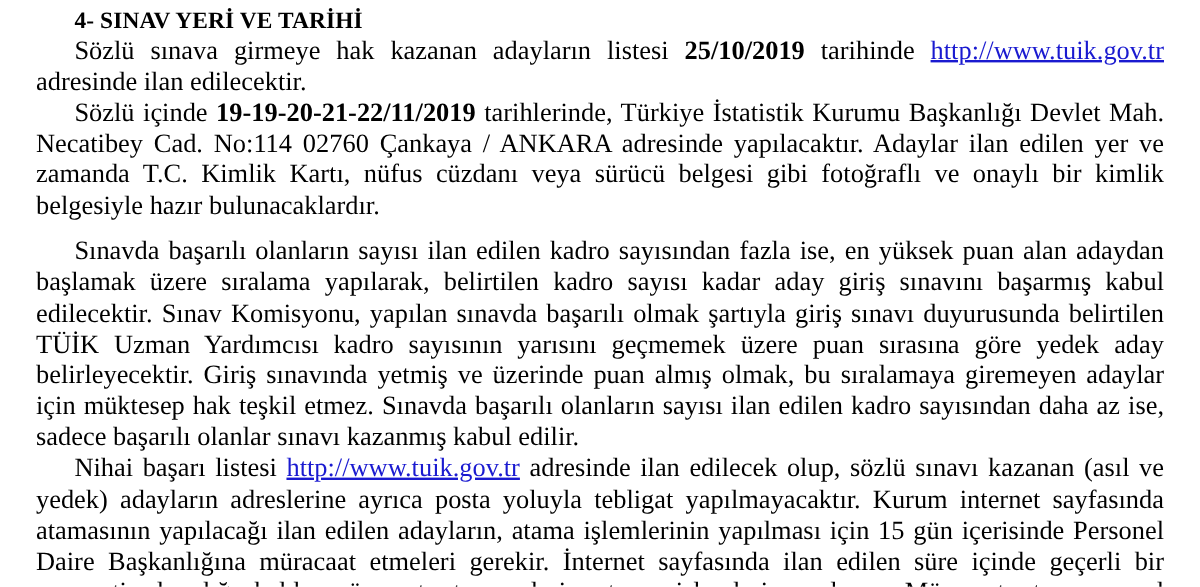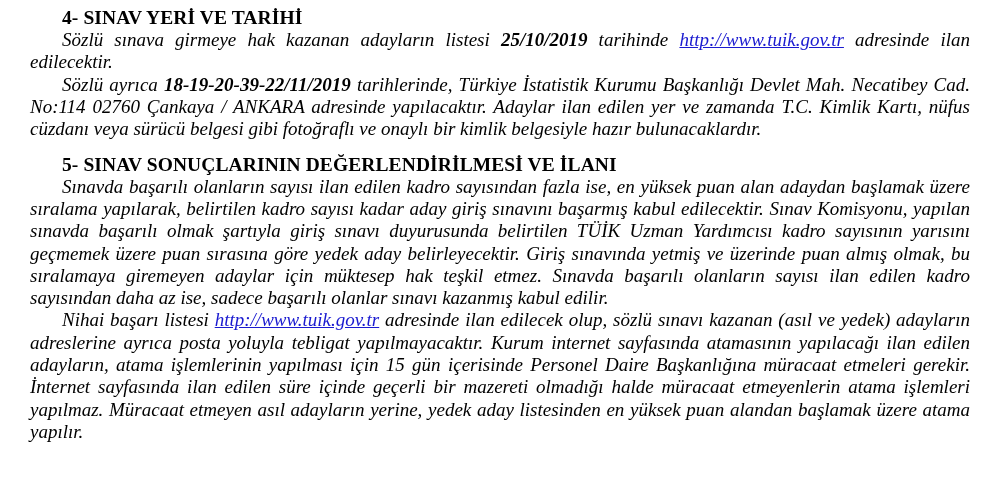--- a/index.html
+++ b/index.html
@@ -29,29 +29,28 @@
   h2.section-heading {
     font-size: 19.5px;
     font-weight: bold;
     line-height: 1.18;
     margin: 0 0 0 0;
     padding: 0 0 0 32px;
     letter-spacing: 0.1px;
     white-space: nowrap;
   }
   p.para {
-    font-size: 19px;
+    font-size: 22px;
     line-height: 1.175;
     margin: 0;
     padding: 0;
     text-align: justify;
     text-justify: inter-word;
     text-indent: 32px;
     hyphens: none;
-    font-style: italic;
   }
   b, strong {
     font-weight: bold;
   }
   a.doc-link,
   .doc-link {
     color: #1a1ad0;
     text-decoration: underline;
     text-underline-offset: 1px;
   }
@@ -65,25 +64,24 @@
 <div class="page">
   <div class="doc-body">
 
     <h2 class="section-heading">4- SINAV YERİ VE TARİHİ</h2>
 
     <p class="para">
       <span>Sözlü sınava girmeye hak kazanan adayların listesi </span><b>25/10/2019</b><span> tarihinde </span><a class="doc-link" href="#">http://www.tuik.gov.tr</a><span> adresinde ilan  edilecektir.</span>
     </p>
 
     <p class="para">
-      <span>Sözlü ayrıca </span><b>18-19-20-39-22/11/2019</b><span> tarihlerinde, Türkiye İstatistik Kurumu Başkanlığı Devlet Mah. Necatibey Cad. No:114  02760 Çankaya / ANKARA adresinde yapılacaktır. Adaylar ilan edilen yer ve zamanda T.C. Kimlik Kartı, nüfus cüzdanı veya sürücü belgesi gibi fotoğraflı ve onaylı bir kimlik belgesiyle hazır bulunacaklardır.</span>
+      <span>Sözlü içinde </span><b>19-19-20-21-22/11/2019</b><span> tarihlerinde, Türkiye İstatistik Kurumu Başkanlığı Devlet Mah. Necatibey Cad. No:114  02760 Çankaya / ANKARA adresinde yapılacaktır. Adaylar ilan edilen yer ve zamanda T.C. Kimlik Kartı, nüfus cüzdanı veya sürücü belgesi gibi fotoğraflı ve onaylı bir kimlik belgesiyle hazır bulunacaklardır.</span>
     </p>
 
     <div class="sec5-wrap">
-      <h2 class="section-heading">5- SINAV SONUÇLARININ DEĞERLENDİRİLMESİ VE İLANI</h2>
 
 
 
       <p class="para">Sınavda başarılı olanların sayısı ilan edilen kadro sayısından fazla ise, en yüksek puan alan adaydan başlamak üzere sıralama yapılarak, belirtilen kadro sayısı kadar aday giriş sınavını başarmış kabul edilecektir. Sınav Komisyonu, yapılan sınavda başarılı olmak şartıyla giriş sınavı duyurusunda belirtilen TÜİK Uzman Yardımcısı kadro sayısının yarısını geçmemek üzere puan sırasına göre yedek aday belirleyecektir.  Giriş sınavında yetmiş ve üzerinde puan almış olmak, bu sıralamaya giremeyen adaylar için müktesep hak teşkil etmez. Sınavda başarılı olanların sayısı ilan edilen kadro sayısından daha az ise, sadece başarılı olanlar sınavı kazanmış kabul edilir.</p>
 
       <p class="para">
         <span>Nihai başarı listesi </span><a class="doc-link" href="#">http://www.tuik.gov.tr</a><span> adresinde ilan edilecek olup, sözlü sınavı kazanan (asıl ve yedek) adayların adreslerine ayrıca posta yoluyla tebligat yapılmayacaktır. Kurum internet sayfasında atamasının yapılacağı ilan edilen adayların, atama işlemlerinin yapılması için 15 gün içerisinde Personel Daire Başkanlığına müracaat etmeleri gerekir. İnternet sayfasında ilan edilen süre içinde geçerli bir mazereti olmadığı halde müracaat etmeyenlerin atama işlemleri yapılmaz. Müracaat etmeyen asıl adayların yerine, yedek aday listesinden en yüksek puan alandan başlamak üzere atama yapılır.</span>
       </p>
 
     </div>

